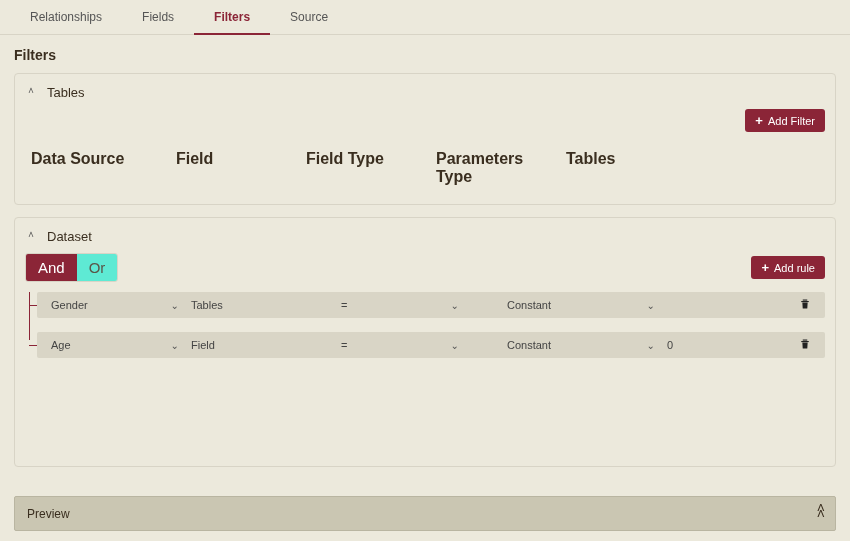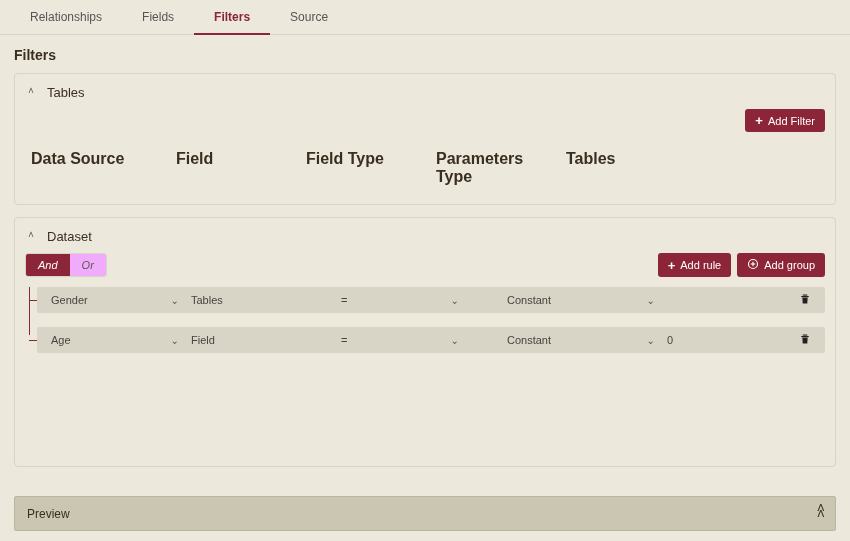--- a/index.html
+++ b/index.html
@@ -107,30 +107,29 @@
   }
   .andor {
     display: inline-flex;
     border-radius: 3px;
     overflow: hidden;
     border: 1px solid #d8d4c6;
   }
   .andor button {
     border: none;
     padding: 5px 12px;
-    font-size: 11px;
+    font-size: 15px;
     cursor: pointer;
-    font-style: italic;
   }
   .andor .and {
     background: #8b2537;
     color: #fff;
   }
   .andor .or {
-    background: #f0abfc;
+    background: #5eead4;
     color: #5a5648;
   }
   .rules {
     position: relative;
     padding-left: 12px;
   }
   .rules::before {
     content: "";
     position: absolute;
     left: 4px;
@@ -242,30 +241,20 @@
     <div class="dataset-toolbar">
       <div class="andor">
         <button class="and">And</button>
         <button class="or">Or</button>
       </div>
       <div style="display:flex; gap:6px;">
         <button class="add-rule-btn">
           <span class="plus-icon">+</span>
           <span>Add rule</span>
         </button>
-        <button class="add-group-btn">
-          <span class="circle-plus">
-            <svg viewBox="0 0 16 16" fill="none" stroke="white" stroke-width="1.5">
-                <circle cx="8" cy="8" r="6"></circle>
-                <line x1="8" y1="5" x2="8" y2="11"></line>
-                <line x1="5" y1="8" x2="11" y2="8"></line>
-              </svg>
-          </span>
-          <span>Add group</span>
-        </button>
       </div>
     </div>
 
     <div class="rules">
 
       <div class="rule">
         <div class="cell field">
           <span>Gender</span>
           <span style="flex:1"></span>
           <span class="chev">⌄</span>

